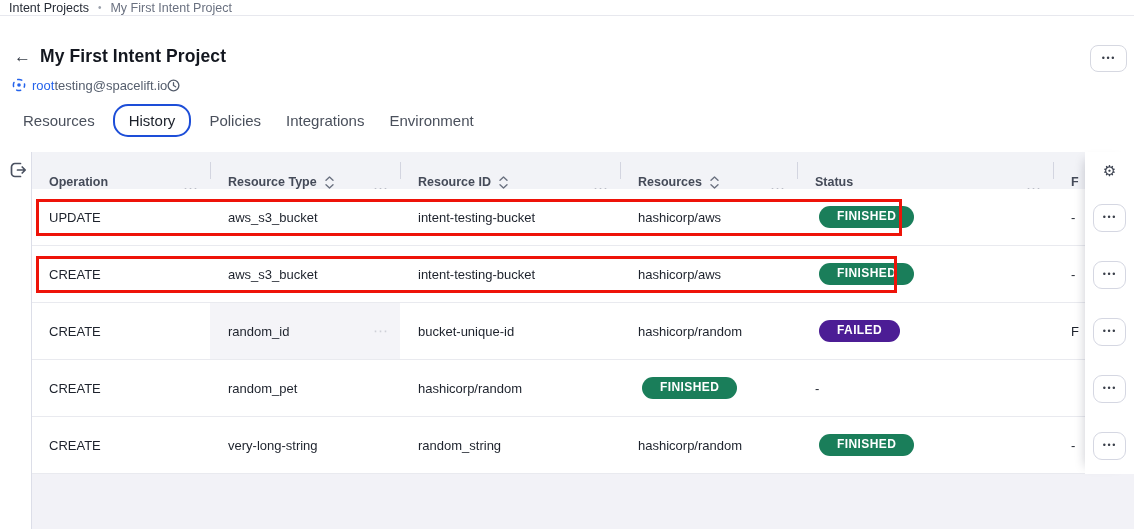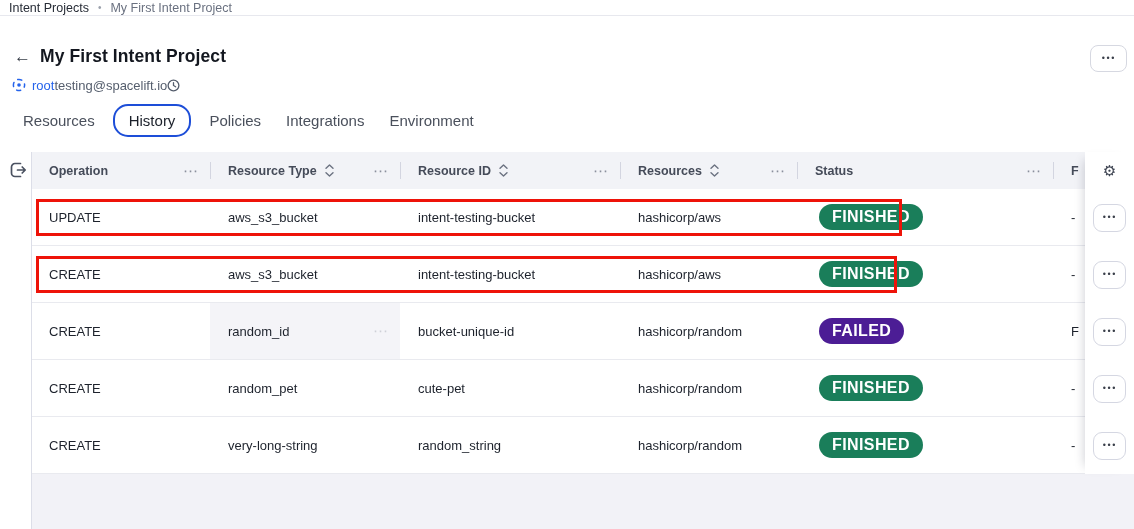--- a/index.html
+++ b/index.html
@@ -49,42 +49,42 @@
   
   .v-line { position:absolute; left:31px; top:152px; bottom:0; width:1px; background:#dcdee8; }
   .gutter-icon { position:absolute; left:8px; top:160px; width:20px; height:20px; cursor:pointer; }
 
   .thead {
     position:absolute; top:152px; left:32px; width:1053px; height:37px;
     background:#f2f3f7;
     display:grid; grid-template-columns:178px 190px 220px 177px 256px 32px;
     font-size:12.5px; font-weight:bold; color:#454b59;
   }
-  .th { position:relative; display:flex; align-items:center; padding-left:18px; overflow:hidden; }
+  .th { position:relative; display:flex; align-items:flex-end; padding-left:18px; overflow:hidden; }
   .th:first-child { padding-left:17px; }
   .th + .th::before { content:""; position:absolute; left:0; top:10px; width:1px; height:17px; background:#d3d5e0; }
   .sort-icon { margin-left:8px; display:inline-flex; cursor:pointer; }
   .th-menu { margin-left:auto; margin-right:12px; color:#8a8f9c; font-size:15px; font-weight:normal; cursor:pointer; line-height:0; }
 
   .tbody { position:absolute; top:189px; left:32px; width:1053px; }
   .tr {
     position:relative; height:57px; background:#fff;
     border-bottom:1px solid #e9eaef;
     display:grid; grid-template-columns:178px 190px 220px 177px 256px 32px;
     cursor:pointer;
   }
   .td { height:100%; display:flex; align-items:center; padding-left:18px; font-size:13px; color:#1d222c; overflow:hidden; }
   .td.c-op { padding-left:17px;text-align:center; }
   .td.c-status { padding-left:22px; }
   .cell-highlight { background:#f4f4f8; }
   .faint-dots { margin-left:auto; margin-right:12px; color:#8a8f9c; font-size:15px; opacity:.35; line-height:0; }
 
   .badge {
-    display:inline-block; padding:4px 13px; border-radius:999px;
-    color:#fff; font-weight:bold; font-size:16px; letter-spacing:.4px; line-height:1.15;
+    display:inline-block; padding:4px 18px; border-radius:999px;
+    color:#fff; font-weight:bold; font-size:12px; letter-spacing:.4px; line-height:1.15;
   }
   .badge.green { background:#1a7e5a; }
   .badge.red   { background:#4c1d95; }
 
   .annot {
     position:absolute; left:4px; top:10px; height:37px;
     border:3px solid #ee1309; pointer-events:none; z-index:3;
   }
 
   
@@ -238,21 +238,20 @@
     <div class="td">hashicorp/random</div>
     <div class="td c-status">
       <span class="badge red">FAILED</span>
     </div>
     <div class="td">F</div>
   </div>
 
   <div class="tr">
     <div class="td c-op">CREATE</div>
     <div class="td">random_pet</div>
-    <div class="td">cute-pet</div>
     <div class="td">hashicorp/random</div>
     <div class="td c-status">
       <span class="badge green">FINISHED</span>
     </div>
     <div class="td">-</div>
   </div>
 
   <div class="tr">
     <div class="td c-op">CREATE</div>
     <div class="td">very-long-string</div>

